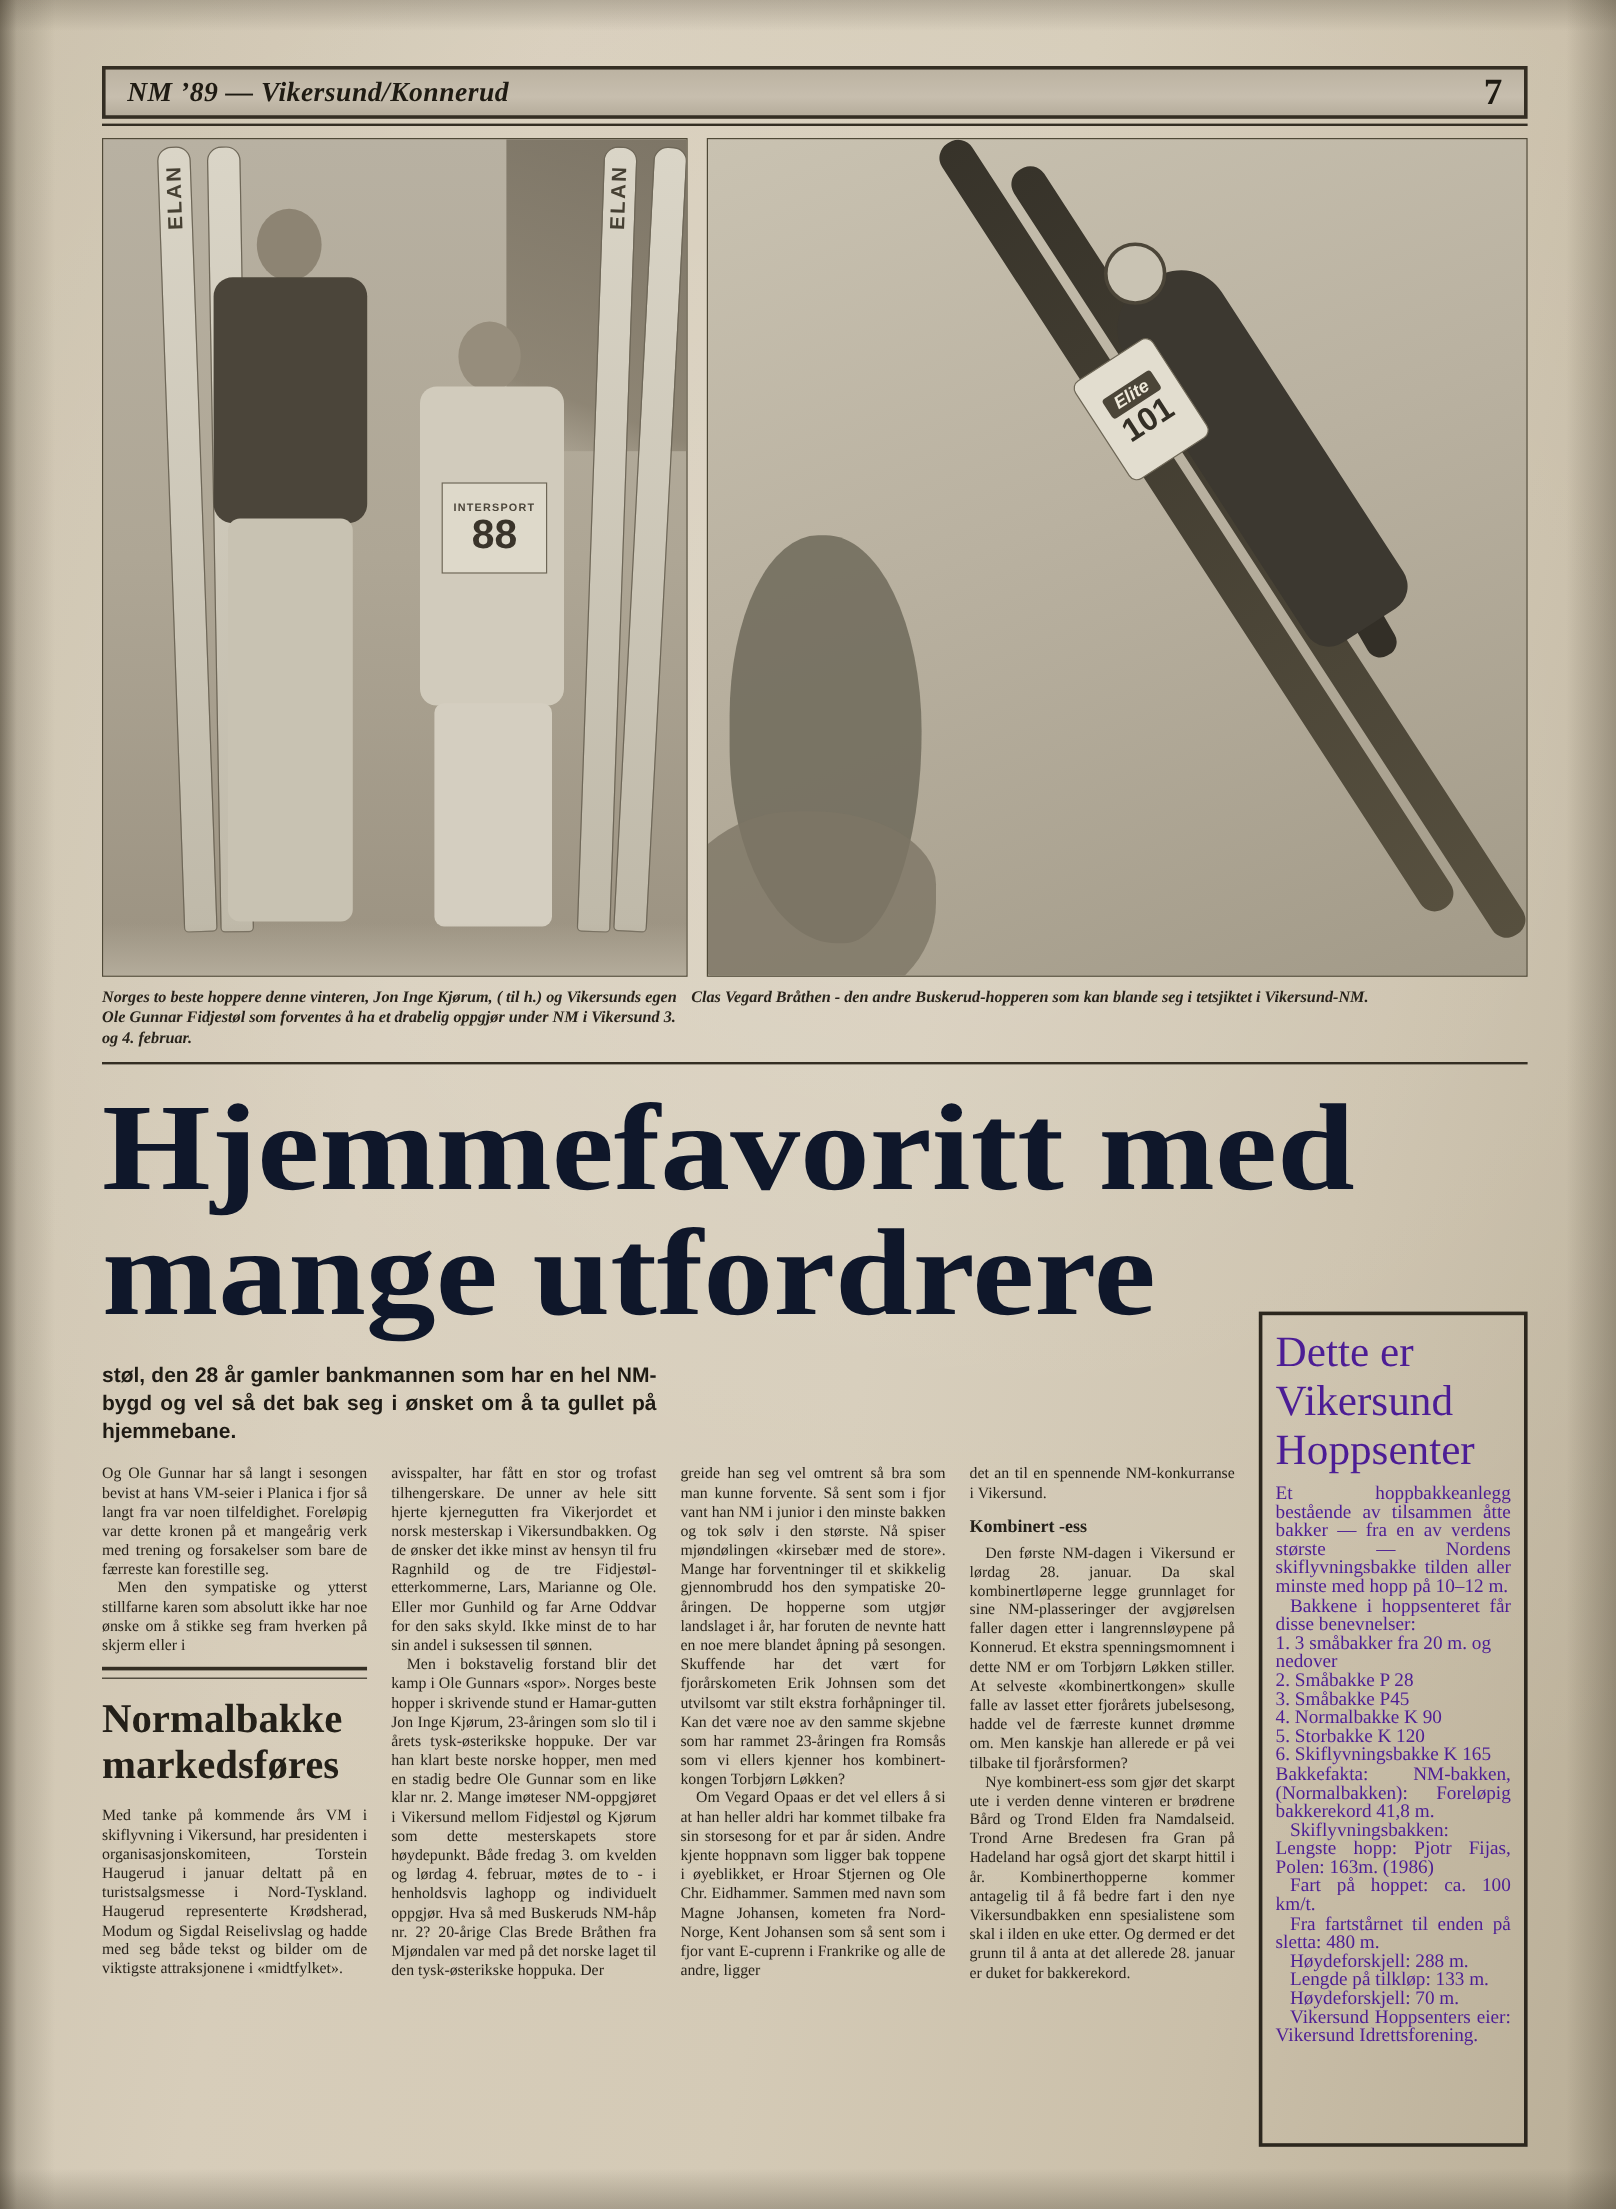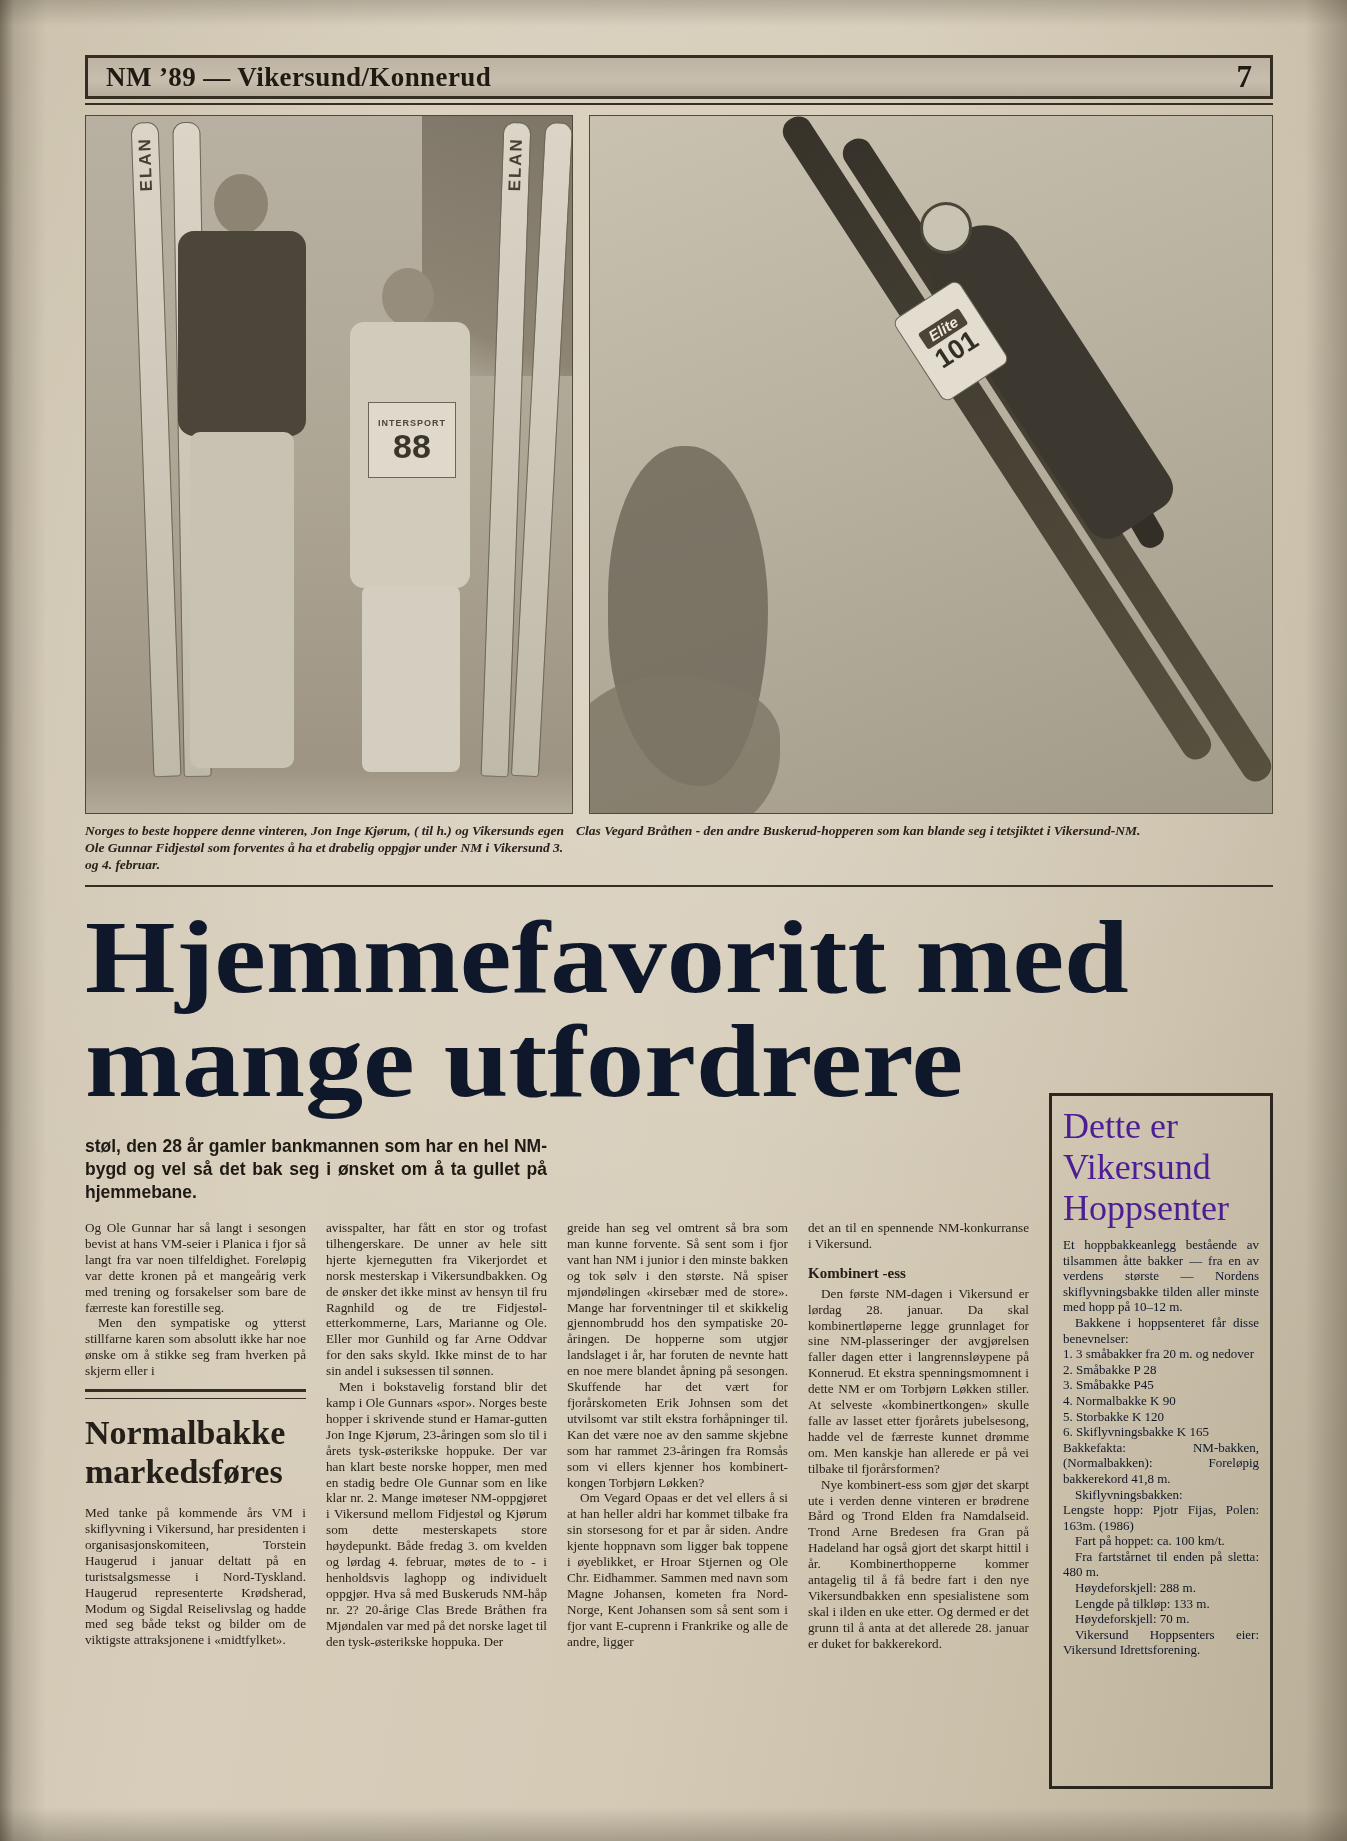--- a/index.html
+++ b/index.html
@@ -27,21 +27,21 @@
 
   
   .kicker-bar{
     position:relative;height:44px;border:3px solid #342e23;
     background:linear-gradient(180deg,#bcb3a2,#c7beae 60%,#b6ad9c);
     display:flex;align-items:center;padding:0 18px;box-sizing:border-box;
   }
   .kicker-bar::after{
     content:"";position:absolute;left:-3px;right:-3px;bottom:-9px;height:2px;background:#342e23;
   }
-  .kicker{font-weight:bold;font-size:27px;color:#1f1b13;letter-spacing:0.4px;}
+  .kicker{font-style:italic;font-weight:bold;font-size:23px;color:#1f1b13;letter-spacing:0.4px;}
   .page-number{margin-left:auto;font-weight:bold;font-size:31px;color:#1f1b13;}
 
   
   .photo-row{display:flex;gap:16px;margin-top:16px;}
   .photo{position:relative;overflow:hidden;border:1px solid #4f4937;height:697px;}
   .photo-left{width:487px;background:linear-gradient(180deg,#b8b1a2 0%,#aea695 50%,#9b9281 100%);}
   .photo-right{width:684px;background:linear-gradient(160deg,#c9c2b1 0%,#b9b1a0 45%,#a29a88 100%);}
 
   .ski{position:absolute;top:6px;bottom:36px;width:26px;background:linear-gradient(#dad5c7,#bfb9a9);border:1px solid #6e6758;border-radius:12px 12px 4px 4px;}
   .ski .brand{writing-mode:vertical-rl;transform:rotate(180deg);font-family:"Liberation Sans",sans-serif;font-weight:bold;font-size:17px;letter-spacing:2px;color:#464033;margin:14px auto 0;display:block;text-align:left;}
@@ -100,21 +100,21 @@
   .marketing-section::after{content:"";position:absolute;right:-11px;top:24px;bottom:-6px;width:2px;background:#342e23;}
   .subhead-large{font-weight:bold;font-size:34px;line-height:39px;color:#242019;margin:4px 0 14px;letter-spacing:0;}
   .subhead-small{font-weight:bold;font-size:15px;margin:14px 0 4px;color:#242019;}
 
   
   .sidebar-box{
     width:224px;box-sizing:border-box;border:3px solid #2c271e;
     padding:8px 11px 12px;margin-top:-42px;min-height:696px;
   }
   .sidebar-title{font-size:36px;line-height:41px;font-weight:normal;color:#4c1d95;margin:2px 0 8px;}
-  .sidebar-text{font-size:13px;line-height:15.6px;color:#0f172a;text-align:justify;}
+  .sidebar-text{font-size:16px;line-height:15.6px;color:#4c1d95;text-align:justify;}
   .sidebar-text p{margin:0;}
   .sidebar-text p.indent{text-indent:12px;}
   .sidebar-list{margin:0;padding:0;list-style:none;text-align:left;}
 </style>
 </head>
 <body>
 
 <div class="paper"></div>
 
 <div class="content">

